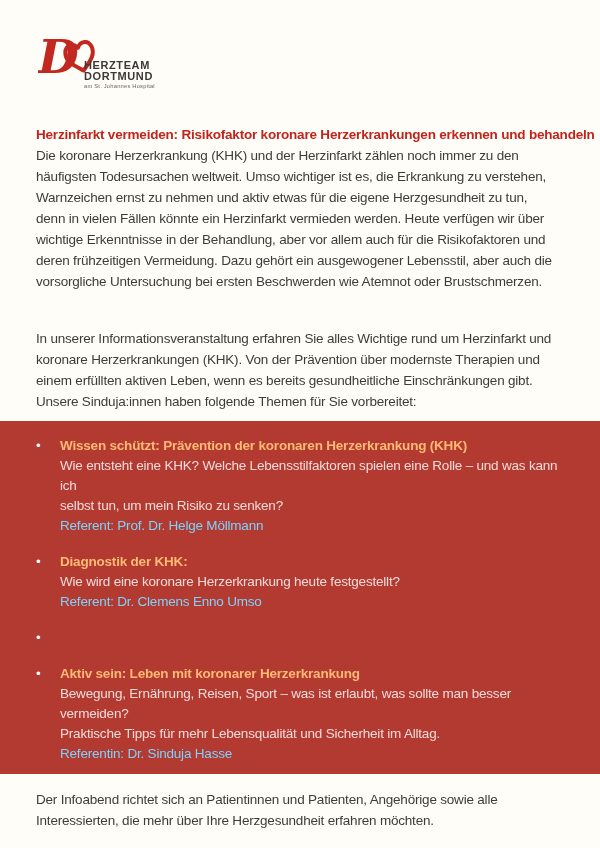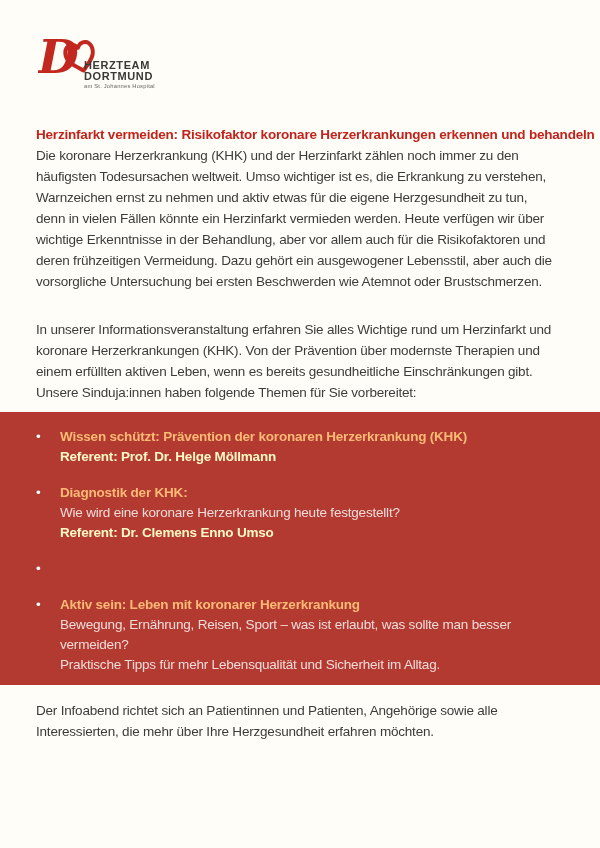--- a/index.html
+++ b/index.html
@@ -32,21 +32,21 @@
     font-size:13.5px;font-weight:bold;line-height:21px;
     color:var(--accent-red);
     letter-spacing:-0.2px;
     white-space:nowrap;
   }
   .para{
     font-size:13.5px;line-height:21px;letter-spacing:-0.2px;
     color:var(--text-dark);
     max-width:538px;
   }
-  .para.gap{margin-top:27px;}
+  .para.gap{margin-top:36px;}
   
   .topics{
     margin-top:9px;
     width:600px;
     background:var(--block-red);
     padding:15px 30px 10px 36px;
     color:#fff;
   }
   .topic{display:flex;margin-bottom:16px;}
   .topic:last-child{margin-bottom:0;}
@@ -57,22 +57,22 @@
   .topic-body{flex:1;}
   .topic-title{
     font-size:13.5px;font-weight:bold;line-height:20px;letter-spacing:-0.2px;
     color:#fdba74;white-space:pre-line;
   }
   .topic-desc{
     font-size:13.5px;line-height:20px;letter-spacing:-0.2px;
     color:rgba(255,255,255,0.82);white-space:pre-line;
   }
   .topic-speaker{
-    font-size:13.5px;font-weight:bold;line-height:20px;letter-spacing:-0.2px;
-    color:#fef9c3;
+    font-size:13.5px;font-weight:normal;line-height:20px;letter-spacing:-0.2px;
+    color:#7dd3fc;
   }
   
   .footer{
     padding:15px 26px 0 36px;
   }
   .footer .para{max-width:545px;}
 </style>
 </head>
 <body>
 
@@ -98,20 +98,22 @@
     <p class="para gap">In unserer Informationsveranstaltung erfahren Sie alles Wichtige rund um Herzinfarkt und koronare Herzerkrankungen (KHK). Von der Prävention über modernste Therapien und einem erfüllten aktiven Leben, wenn es bereits gesundheitliche Einschränkungen gibt.</p>
     <p class="para">Unsere Sinduja:innen haben folgende Themen für Sie vorbereitet:</p>
   </section>
 
   <section class="topics">
 
     <div class="topic">
       <span class="topic-bullet">•</span>
       <div class="topic-body">
         <div class="topic-title">Wissen schützt: Prävention der koronaren Herzerkrankung (KHK)</div>
+        <div class="topic-desc">Wie entsteht eine KHK? Welche Lebensstilfaktoren spielen eine Rolle – und was kann ich
+selbst tun, um mein Risiko zu senken?</div>
         <div class="topic-speaker">Referent: Prof. Dr. Helge Möllmann</div>
       </div>
     </div>
 
     <div class="topic">
       <span class="topic-bullet">•</span>
       <div class="topic-body">
         <div class="topic-title">Diagnostik der KHK:</div>
         <div class="topic-desc">Wie wird eine koronare Herzerkrankung heute festgestellt?</div>
         <div class="topic-speaker">Referent: Dr. Clemens Enno Umso</div>
@@ -123,20 +125,21 @@
       <div class="topic-body">
       </div>
     </div>
 
     <div class="topic">
       <span class="topic-bullet">•</span>
       <div class="topic-body">
         <div class="topic-title">Aktiv sein: Leben mit koronarer Herzerkrankung</div>
         <div class="topic-desc">Bewegung, Ernährung, Reisen, Sport – was ist erlaubt, was sollte man besser vermeiden?
 Praktische Tipps für mehr Lebensqualität und Sicherheit im Alltag.</div>
+        <div class="topic-speaker">Referentin: Dr. Sinduja Hasse</div>
       </div>
     </div>
 
   </section>
 
   <footer class="footer">
     <p class="para">Der Infoabend richtet sich an Patientinnen und Patienten, Angehörige sowie alle Interessierten, die mehr über Ihre Herzgesundheit erfahren möchten.</p>
   </footer>
 
 </div>

